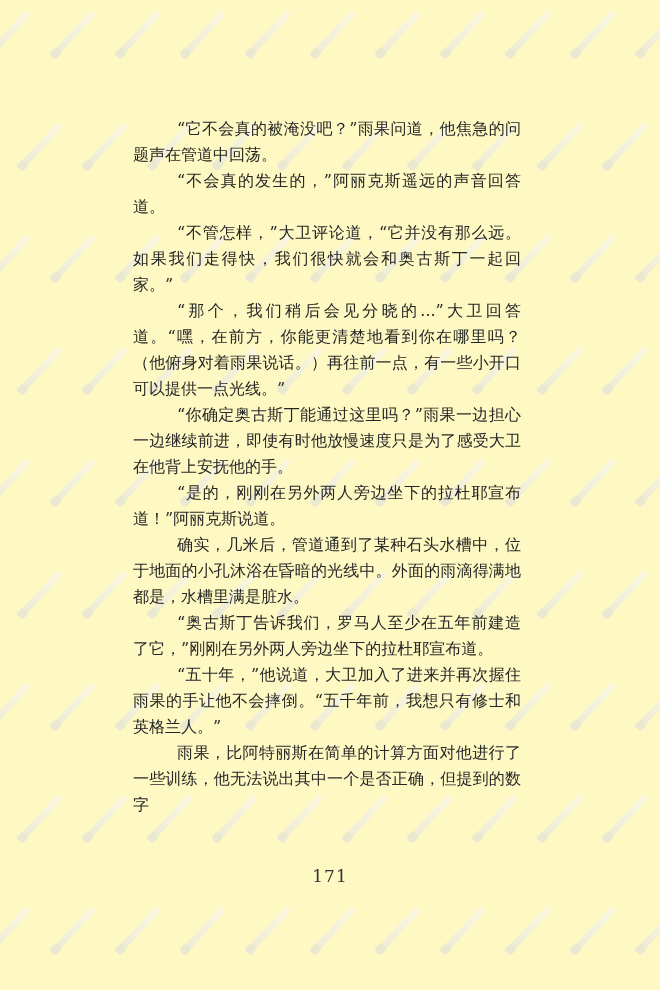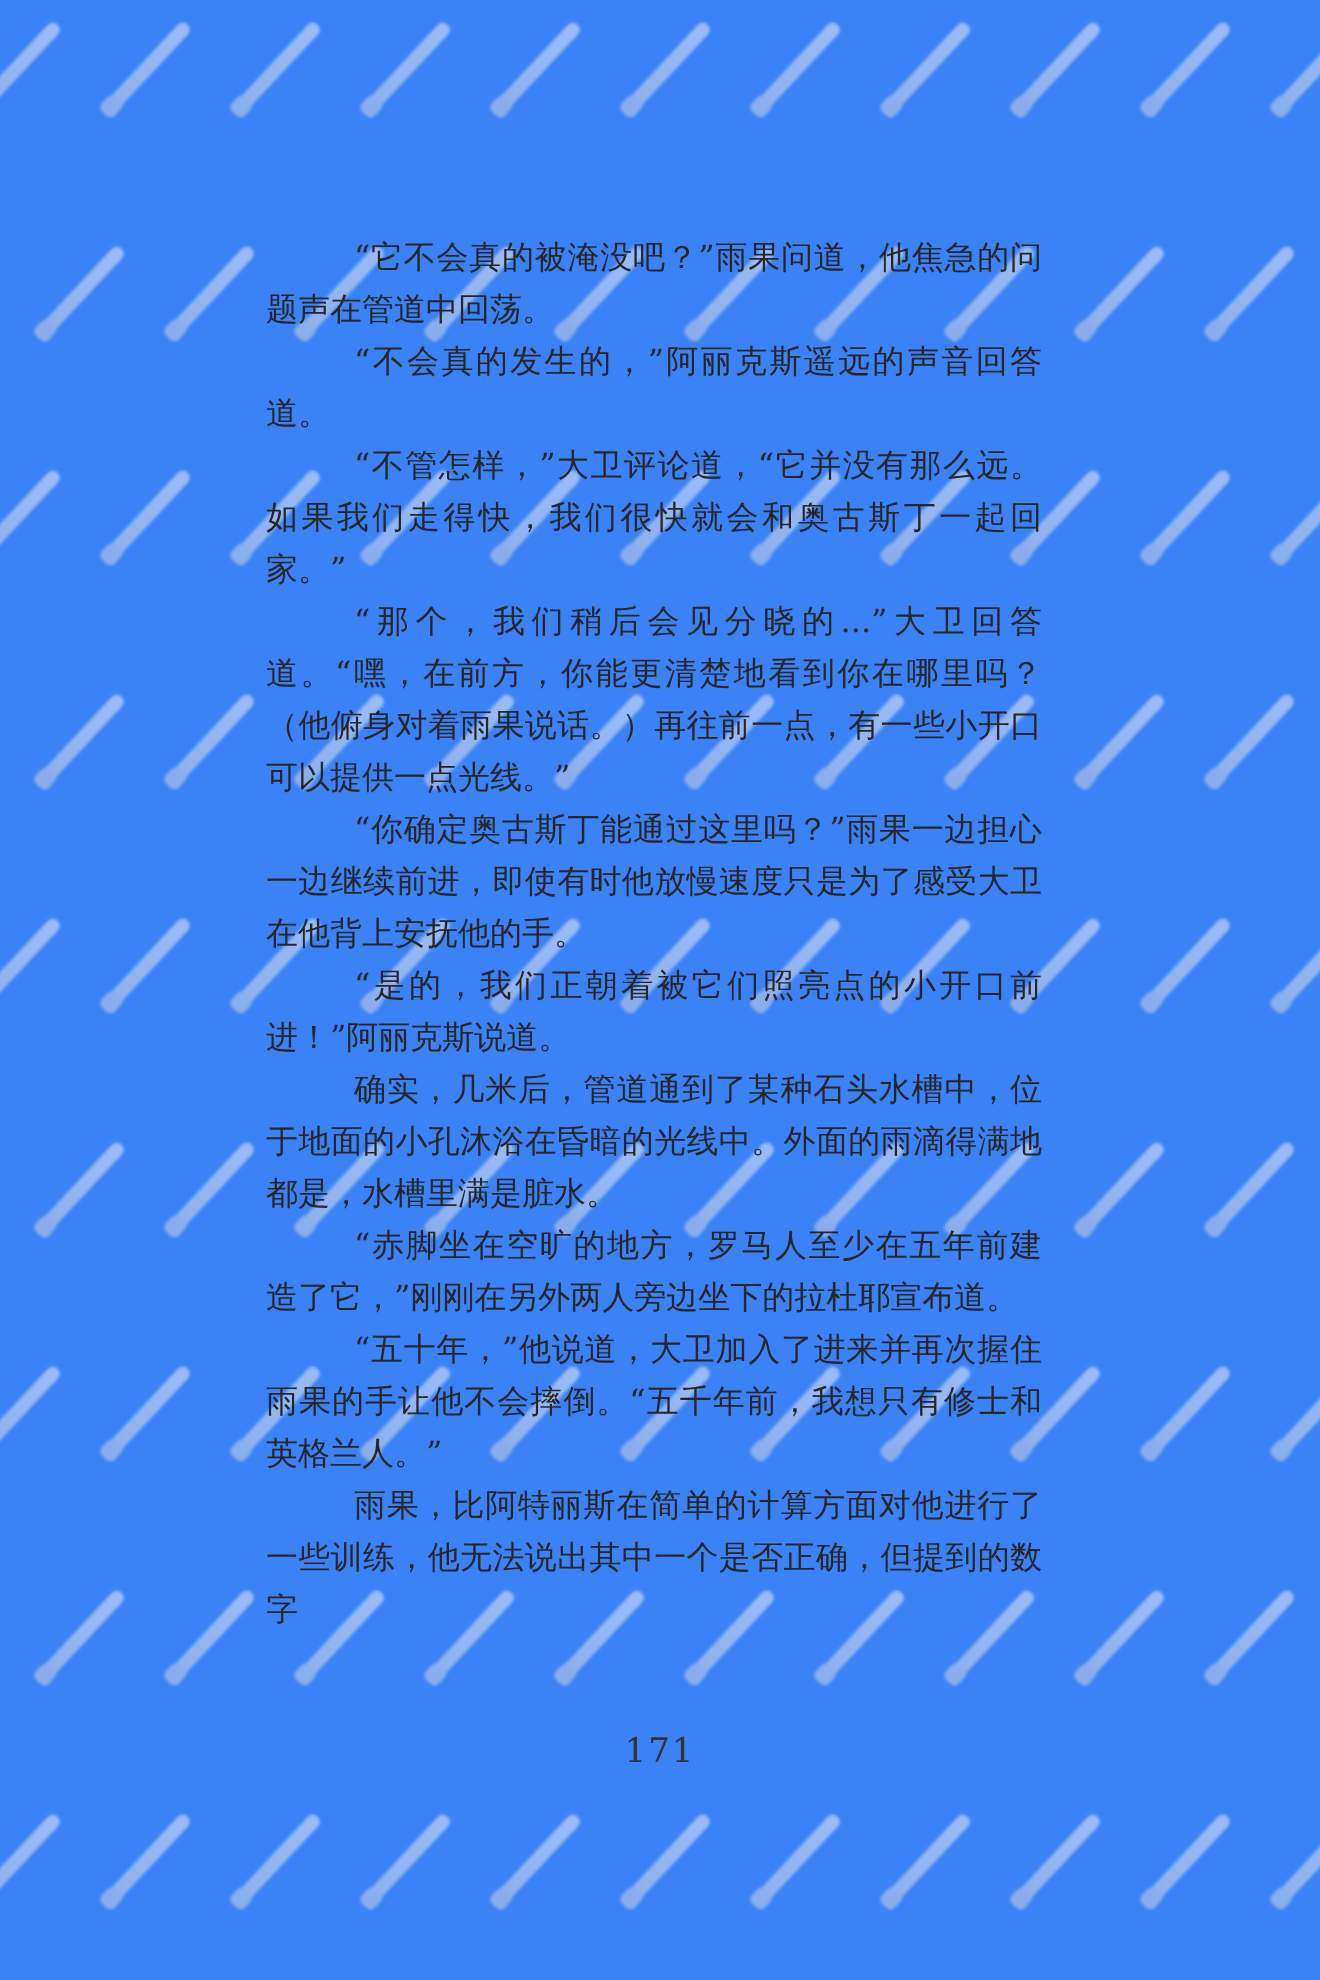--- a/index.html
+++ b/index.html
@@ -4,21 +4,21 @@
 <style>
   html, body {
     margin: 0;
     padding: 0;
     background: #ffffff;
   }
   .page {
     position: relative;
     width: 660px;
     height: 990px;
-    background: #3b82f6;
+    background: #fef9c3;
     overflow: hidden;
     font-family: "DejaVu Serif", "Liberation Serif", serif;
   }
   .watermark-layer {
     position: absolute;
     left: 0; top: 0;
     width: 660px; height: 990px;
     z-index: 0;
     pointer-events: none;
   }
@@ -172,22 +172,22 @@
       <div class="wm" style="left: 565px; top: 926px;"></div>
       <div class="wm" style="left: 630px; top: 926px;"></div>
     </div>
 
   <div class="text-block">
     <p class="para">“它不会真的被淹没吧？”雨果问道，他焦急的问题声在管道中回荡。</p>
     <p class="para">“不会真的发生的，”阿丽克斯遥远的声音回答道。</p>
     <p class="para">“不管怎样，”大卫评论道，“它并没有那么远。如果我们走得快，我们很快就会和奥古斯丁一起回家。”</p>
     <p class="para">“那个，我们稍后会见分晓的...”大卫回答道。“嘿，在前方，你能更清楚地看到你在哪里吗？（他俯身对着雨果说话。）再往前一点，有一些小开口可以提供一点光线。”</p>
     <p class="para">“你确定奥古斯丁能通过这里吗？”雨果一边担心一边继续前进，即使有时他放慢速度只是为了感受大卫在他背上安抚他的手。</p>
-    <p class="para">“是的，我们正朝着被它们照亮点的小开口前进！”阿丽克斯说道。</p>
+    <p class="para">“是的，刚刚在另外两人旁边坐下的拉杜耶宣布道！”阿丽克斯说道。</p>
     <p class="para">确实，几米后，管道通到了某种石头水槽中，位于地面的小孔沐浴在昏暗的光线中。外面的雨滴得满地都是，水槽里满是脏水。</p>
-    <p class="para">“赤脚坐在空旷的地方，罗马人至少在五年前建造了它，”刚刚在另外两人旁边坐下的拉杜耶宣布道。</p>
+    <p class="para">“奥古斯丁告诉我们，罗马人至少在五年前建造了它，”刚刚在另外两人旁边坐下的拉杜耶宣布道。</p>
     <p class="para">“五十年，”他说道，大卫加入了进来并再次握住雨果的手让他不会摔倒。“五千年前，我想只有修士和英格兰人。”</p>
     <p class="para">雨果，比阿特丽斯在简单的计算方面对他进行了一些训练，他无法说出其中一个是否正确，但提到的数字</p>
   </div>
 
   <div class="page-number">171</div>
 
 </div>
 
 </body></html>

